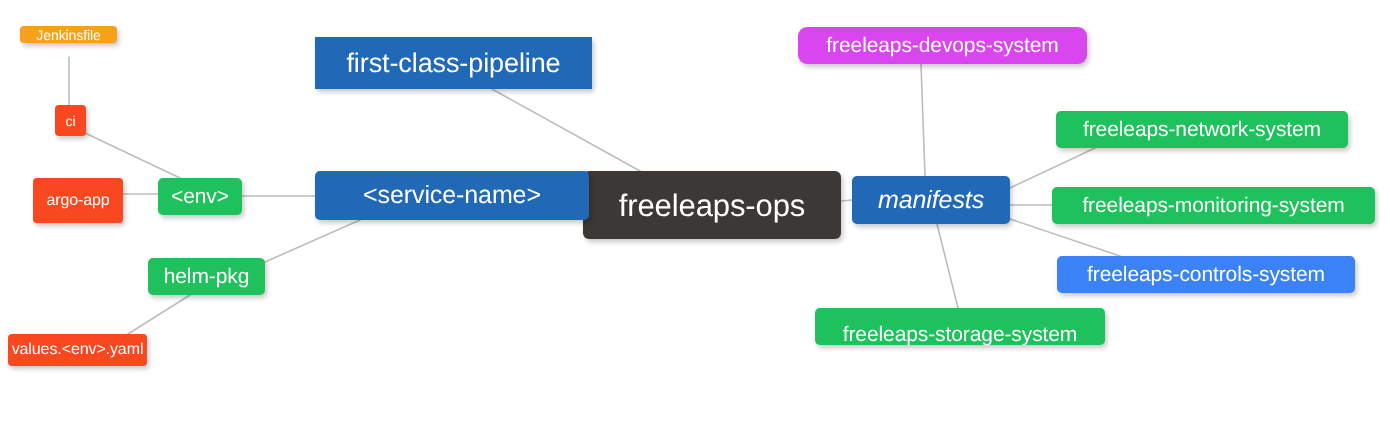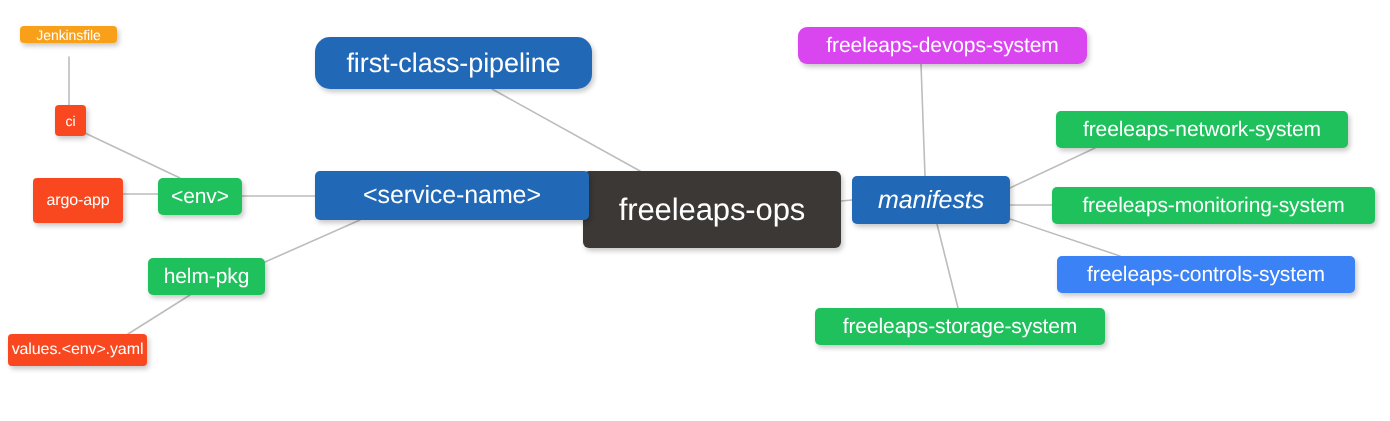--- a/index.html
+++ b/index.html
@@ -60,24 +60,24 @@
       <line x1="158" y1="194" x2="123" y2="194" stroke="#bdbdbd" stroke-width="1.6" stroke-linecap="round"></line>
       <line x1="69" y1="105" x2="69" y2="57" stroke="#bdbdbd" stroke-width="1.6" stroke-linecap="round"></line>
       <line x1="190" y1="295" x2="128" y2="334" stroke="#bdbdbd" stroke-width="1.6" stroke-linecap="round"></line>
       <line x1="925" y1="176" x2="921" y2="64" stroke="#bdbdbd" stroke-width="1.6" stroke-linecap="round"></line>
       <line x1="1010" y1="188" x2="1095" y2="148" stroke="#bdbdbd" stroke-width="1.6" stroke-linecap="round"></line>
       <line x1="1010" y1="205" x2="1052" y2="205" stroke="#bdbdbd" stroke-width="1.6" stroke-linecap="round"></line>
       <line x1="1010" y1="219" x2="1120" y2="256" stroke="#bdbdbd" stroke-width="1.6" stroke-linecap="round"></line>
       <line x1="937" y1="224" x2="958" y2="308" stroke="#bdbdbd" stroke-width="1.6" stroke-linecap="round"></line>
     </svg>
   <div id="node-layer">
-      <div class="node" style="left: 583px; top: 171px; width: 258px; height: 77px; background: rgb(60, 56, 54); font-size: 31px; border-radius: 6px;">
+      <div class="node" style="left: 583px; top: 171px; width: 258px; height: 68px; background: rgb(60, 56, 54); font-size: 31px; border-radius: 6px;">
         <span class="node-label">freeleaps-ops</span>
       </div>
-      <div class="node" style="left: 315px; top: 37px; width: 277px; height: 52px; background: rgb(33, 105, 182); font-size: 27px; border-radius: 15px;">
+      <div class="node" style="left: 315px; top: 37px; width: 277px; height: 52px; background: rgb(33, 105, 182); font-size: 27px; border-radius: 0;">
         <span class="node-label">first-class-pipeline</span>
       </div>
       <div class="node" style="left: 315px; top: 171px; width: 274px; height: 49px; background: rgb(33, 105, 182); font-size: 25px; border-radius: 5px;">
         <span class="node-label">&lt;service-name&gt;</span>
       </div>
       <div class="node" style="left: 852px; top: 176px; width: 158px; height: 48px; background: rgb(33, 105, 182); font-size: 25px; border-radius: 5px; font-style: italic;">
         <span class="node-label">manifests</span>
       </div>
       <div class="node" style="left: 158px; top: 178px; width: 84px; height: 37px; background: rgb(31, 193, 92); font-size: 21px; border-radius: 5px;">
         <span class="node-label">&lt;env&gt;</span>
@@ -102,17 +102,17 @@
       </div>
       <div class="node" style="left: 1056px; top: 111px; width: 292px; height: 37px; background: rgb(31, 193, 92); font-size: 21px; border-radius: 5px;">
         <span class="node-label">freeleaps-network-system</span>
       </div>
       <div class="node" style="left: 1052px; top: 187px; width: 323px; height: 37px; background: rgb(31, 193, 92); font-size: 21px; border-radius: 5px;">
         <span class="node-label">freeleaps-monitoring-system</span>
       </div>
       <div class="node" style="left: 1057px; top: 256px; width: 298px; height: 37px; background: #3b82f6; font-size: 21px; border-radius: 5px;">
         <span class="node-label">freeleaps-controls-system</span>
       </div>
-      <div class="node" style="left: 815px; top: 308px; width: 290px; height: 37px; background: rgb(31, 193, 92); font-size: 21px; border-radius: 5px;">
+      <div class="node" style="left: 815px; top: 308px; width: 290px; height: 37px; background: rgb(31, 193, 92); font-size: 21px; border-radius: 5px; align-items: flex-end;">
         <span class="node-label">freeleaps-storage-system</span>
       </div>
     </div>
 </div>
 
 </body></html>

